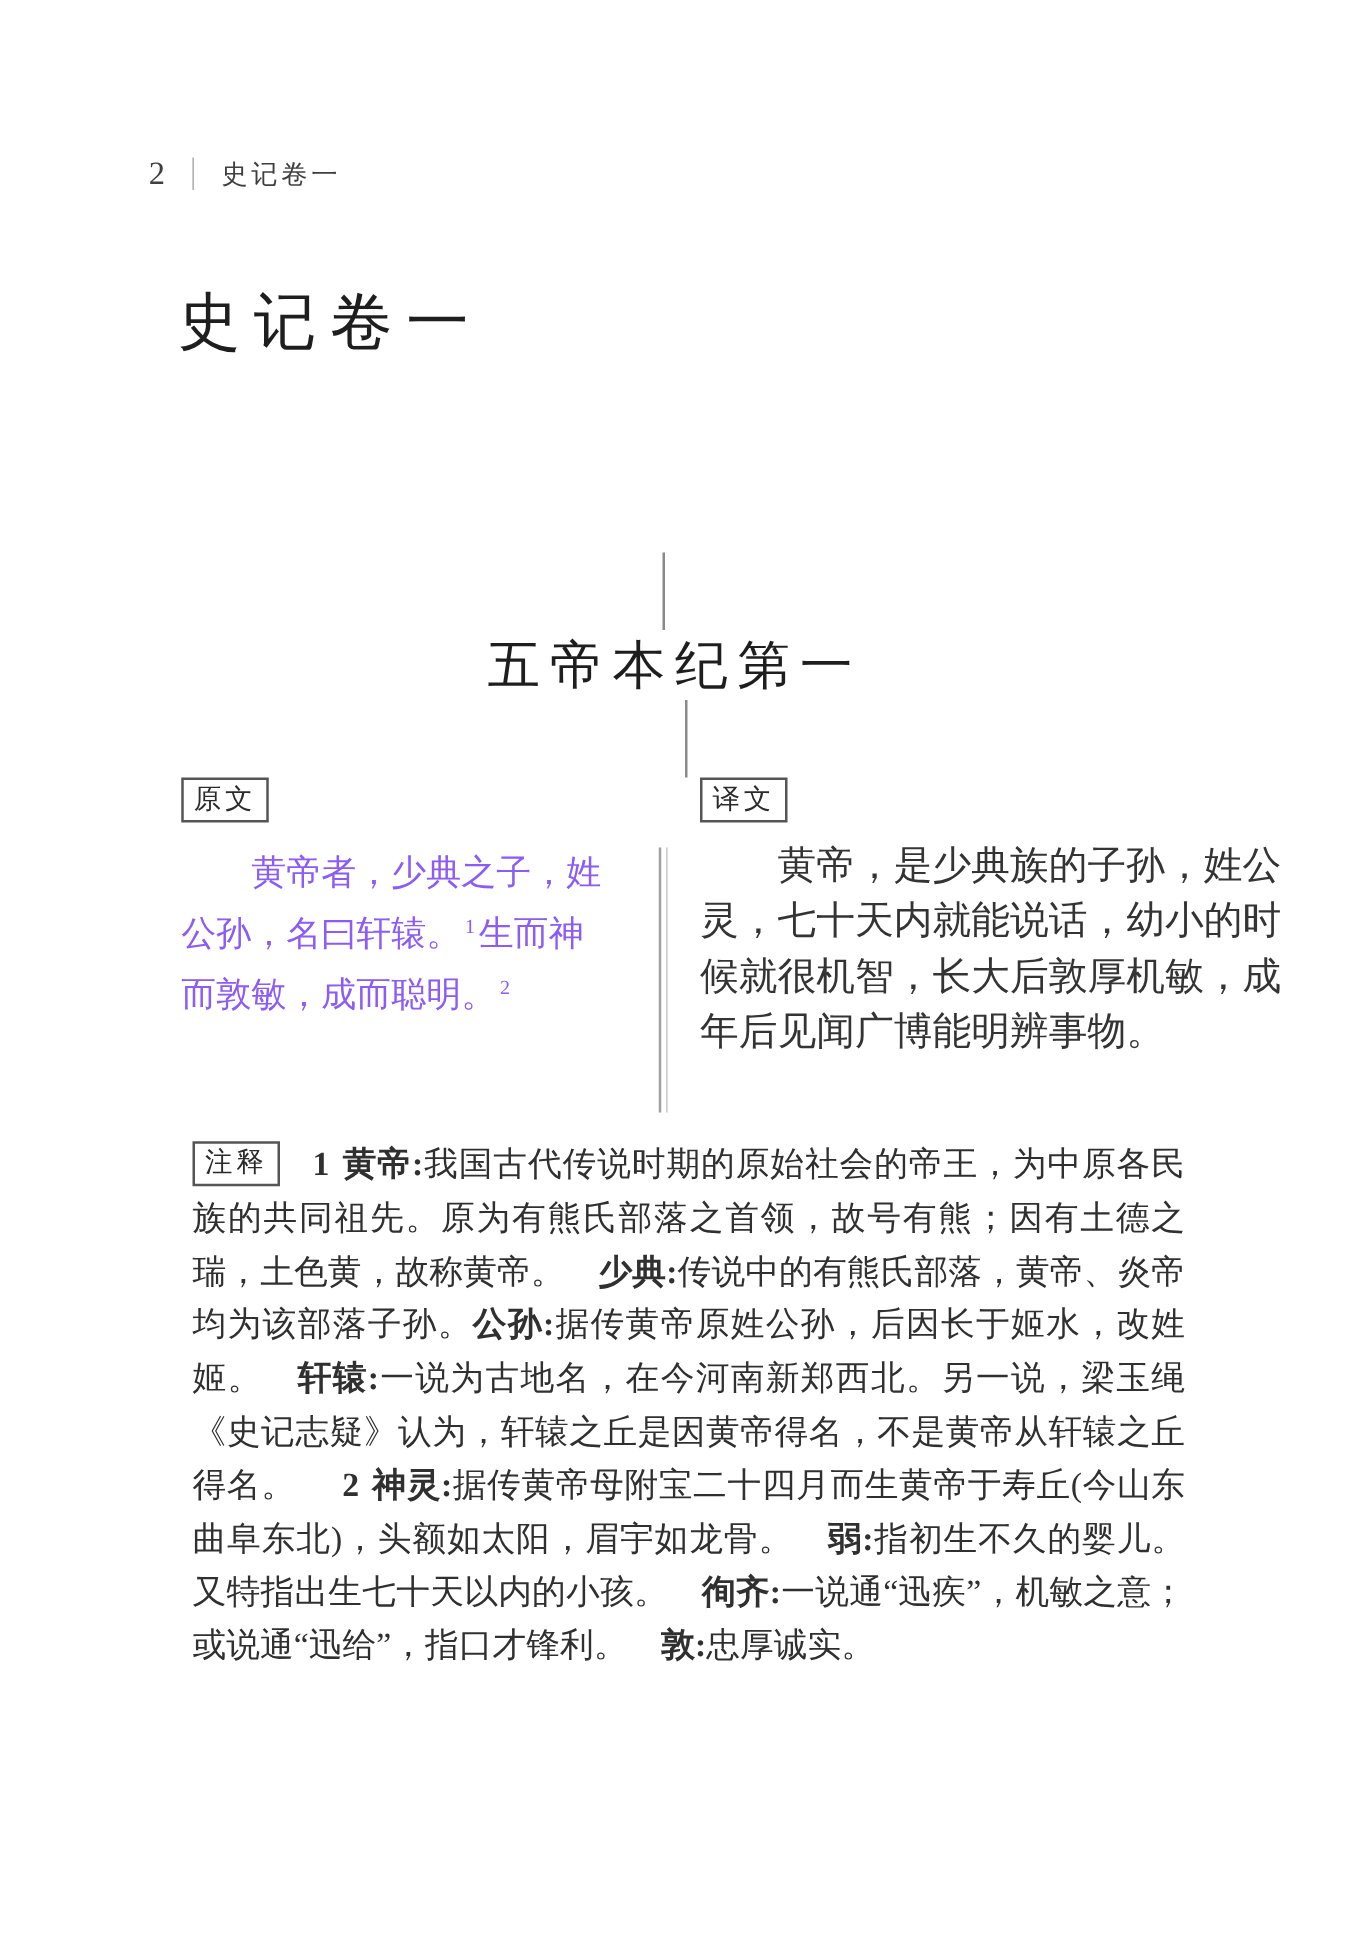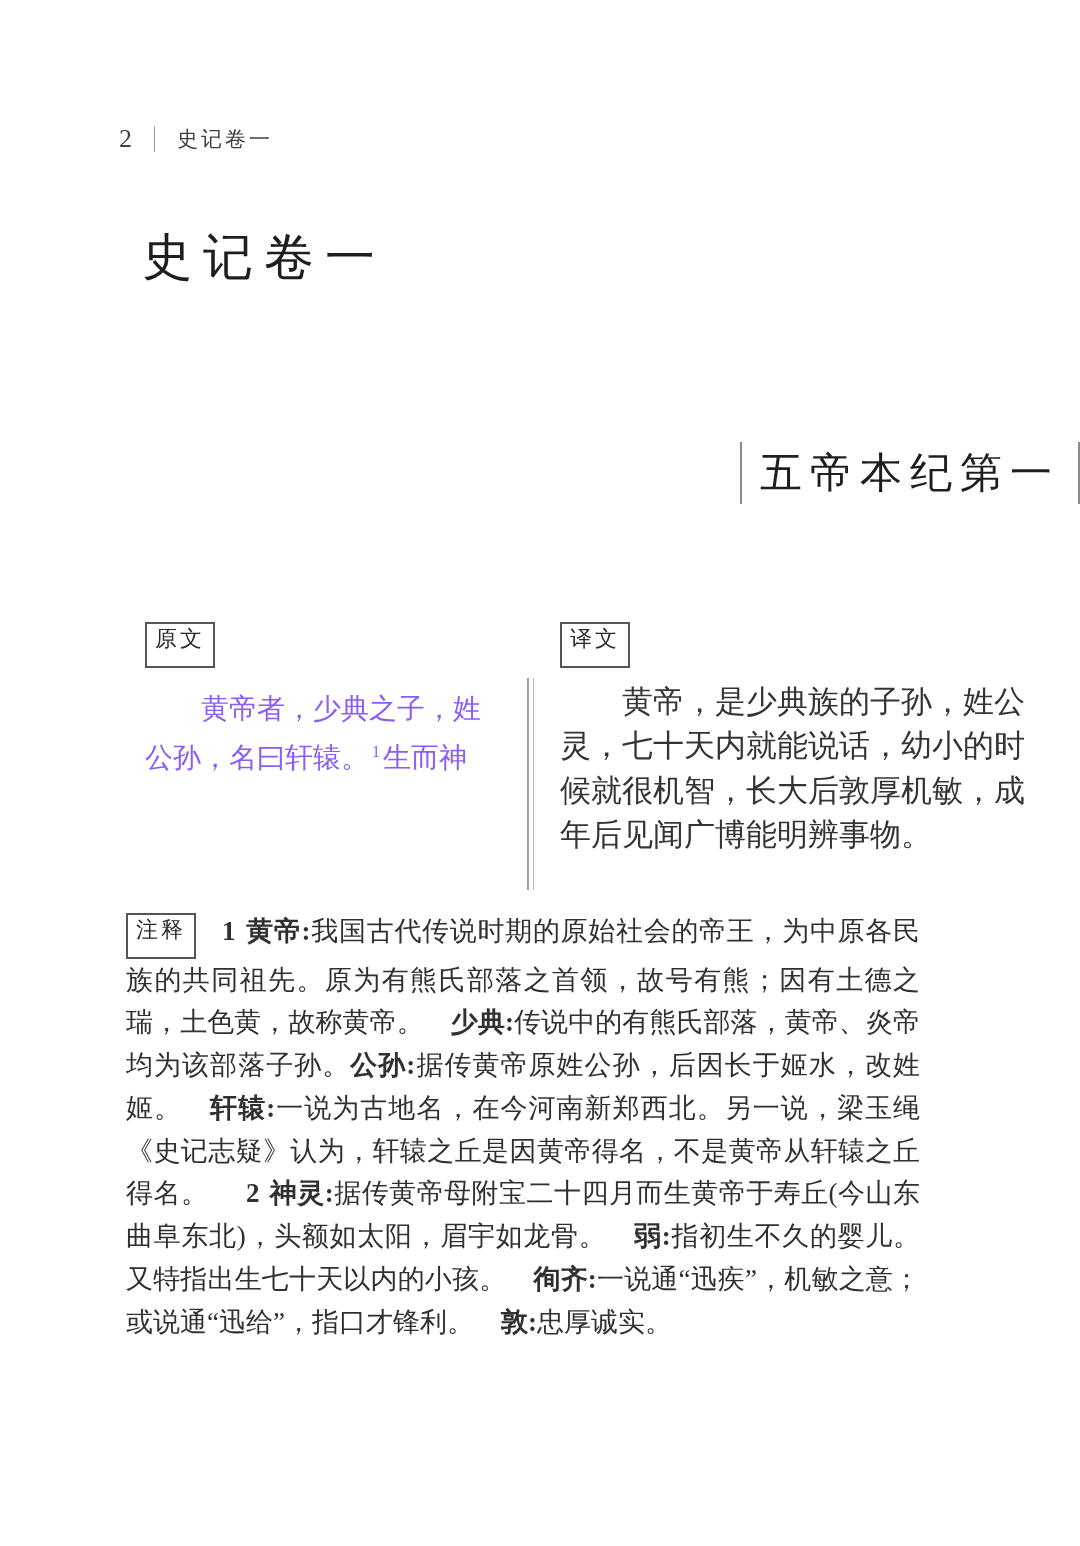--- a/index.html
+++ b/index.html
@@ -25,21 +25,21 @@
 
   
   .chapter-title {
     position: absolute; top: 224px; left: 142px; margin: 0;
     font-size: 50px; font-weight: 400; letter-spacing: 11px; color: #1e1e1e;
   }
 
   
   .section-title {
     position: absolute; top: 442px; left: 0; width: 100%;
-    display: flex; justify-content: flex-end; align-items: center;
+    display: flex; justify-content: flex-start; align-items: center; flex-direction: column;
   }
   .section-bar { width: 2px; height: 62px; background: #8a8a8a; }
   .section-bar.left  { margin-right: 18px; }
   .section-bar.right { margin-left: 18px; }
   .section-text { font-size: 42px; letter-spacing: 8px; color: #1e1e1e; }
 
   
   .columns {
     position: absolute; top: 622px; left: 145px; width: 795px;
     display: flex; align-items: flex-start;
@@ -50,38 +50,38 @@
     margin-top: 56px; margin-left: 14px;
     box-sizing: border-box;
     border-left: 2px solid #a0a0a0;
     border-right: 1px solid #bdbdbd;
   }
   .col-trans { flex: 1; padding-left: 26px; }
 
   .label-box {
     display: inline-block;
     border: 2px solid #555555;
-    padding: 1px 8px 13px;
+    padding: 1px 8px 3px;
     font-size: 22px; letter-spacing: 3px;
     line-height: 1.25; color: #2b2b2b;
     background: #ffffff;
   }
 
   .orig-text { margin-top: 16px; font-size: 28px; line-height: 49px; color: #8b5cf6; }
   .orig-text .tline { white-space: nowrap; }
   .orig-text .tline:first-child { text-indent: 2em; }
   .orig-text sup { font-size: 16px; vertical-align: 10px; margin: 0 3px; line-height: 0; }
 
   .trans-text { margin-top: 12px; font-size: 31px; line-height: 44.5px; color: #343434; }
   .trans-text .tline { white-space: nowrap; }
   .trans-text .tline:first-child { text-indent: 2em; }
 
   
   .notes {
-    position: absolute; top: 910px; left: 126px; width: 794px;
+    position: absolute; top: 910px; left: 154px; width: 794px;
     font-size: 27px; line-height: 42.8px;
     text-align: justify; color: #303030;
   }
   .notes .label-box { margin-right: 16px; vertical-align: 3px; }
   .note-num { font-weight: bold; margin: 0 10px; }
   .note-kw  { font-weight: bold; }
 </style>
 </head>
 <body>
 
@@ -100,20 +100,21 @@
     <span class="section-text">五帝本纪第一</span>
     <span class="section-bar right"></span>
   </div>
 
   <div class="columns">
     <div class="col-orig">
       <span class="label-box">原文</span>
       <div class="orig-text">
           <div class="tline"><span>黄帝者，少典之子，姓</span></div>
           <div class="tline"><span>公孙，名曰轩辕。</span><sup>1</sup><span>生而神</span></div>
+          <div class="tline"><span>而敦敏，成而聪明。</span><sup>2</sup></div>
         </div>
     </div>
     <div class="col-divider"></div>
     <div class="col-trans">
       <span class="label-box">译文</span>
       <div class="trans-text">
           <div class="tline"><span>黄帝，是少典族的子孙，姓公</span></div>
           <div class="tline"><span>灵，七十天内就能说话，幼小的时</span></div>
           <div class="tline"><span>候就很机智，长大后敦厚机敏，成</span></div>
           <div class="tline"><span>年后见闻广博能明辨事物。</span></div>

